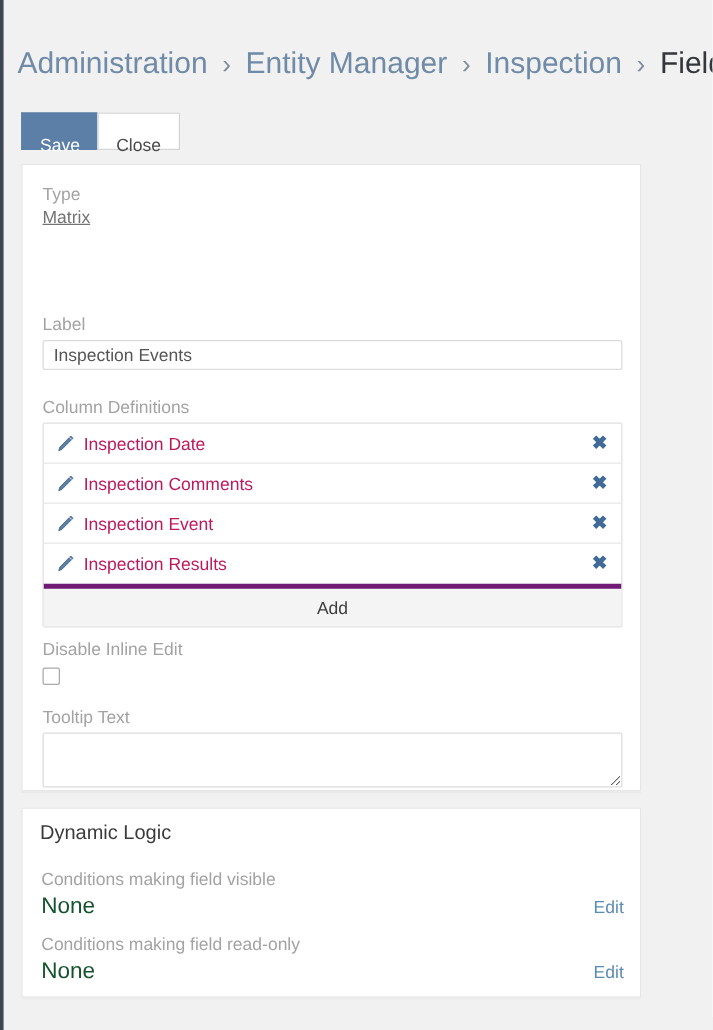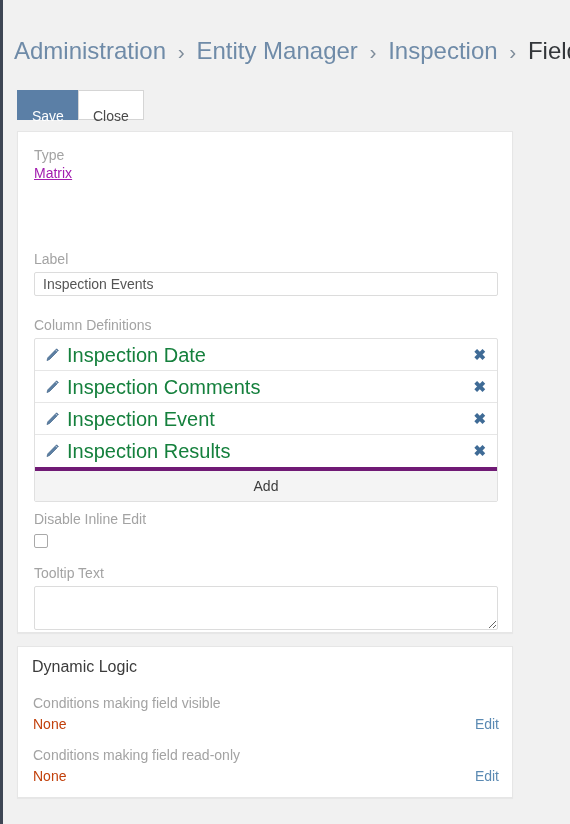--- a/index.html
+++ b/index.html
@@ -103,21 +103,21 @@
     width: 496px;
     height: 152px;
   }
 
   .field-label {
     color: #a3a3a3;
     font-size: 14px;
     line-height: 18px;
   }
   .field-value {
-    color: #a21caf;
+    color: #737373;
     font-size: 14px;
     line-height: 19px;
     text-decoration: underline;
   }
 
   
   #row-type   { position: absolute; left: 16px; top: 14px;  }
   #row-name   { position: absolute; left: 16px; top: 66px;  }
   #row-label  { position: absolute; left: 16px; top: 118px; width: 464px; }
   #row-coldef { position: absolute; left: 16px; top: 184px; width: 464px; }
@@ -160,22 +160,22 @@
   }
   .coldef-row .pencil {
     width: 16px;
     height: 14px;
     margin-right: 7px;
     flex: 0 0 auto;
     display: block;
   }
   .coldef-row .cd-name {
     flex: 1 1 auto;
-    font-size: 20px;
-    color: #15803d;
+    font-size: 14px;
+    color: #be185d;
     line-height: 18px;
   }
   .coldef-row .remove-x {
     flex: 0 0 auto;
     color: #3f6b96;
     font-size: 15px;
     font-weight: bold;
     line-height: 14px;
     cursor: pointer;
     padding: 0 1px;
@@ -242,22 +242,22 @@
     font-size: 14px;
     line-height: 18px;
   }
   .dyn-row .dyn-line {
     display: flex;
     align-items: baseline;
     justify-content: space-between;
     margin-top: 3px;
   }
   .dyn-row .dyn-value {
-    color: #c2410c;
-    font-size: 14px;
+    color: #14532d;
+    font-size: 18px;
     line-height: 19px;
   }
   .dyn-row .dyn-edit {
     color: #5b8ab3;
     font-size: 14px;
     line-height: 19px;
     text-decoration: none;
     cursor: pointer;
   }
 </style>

